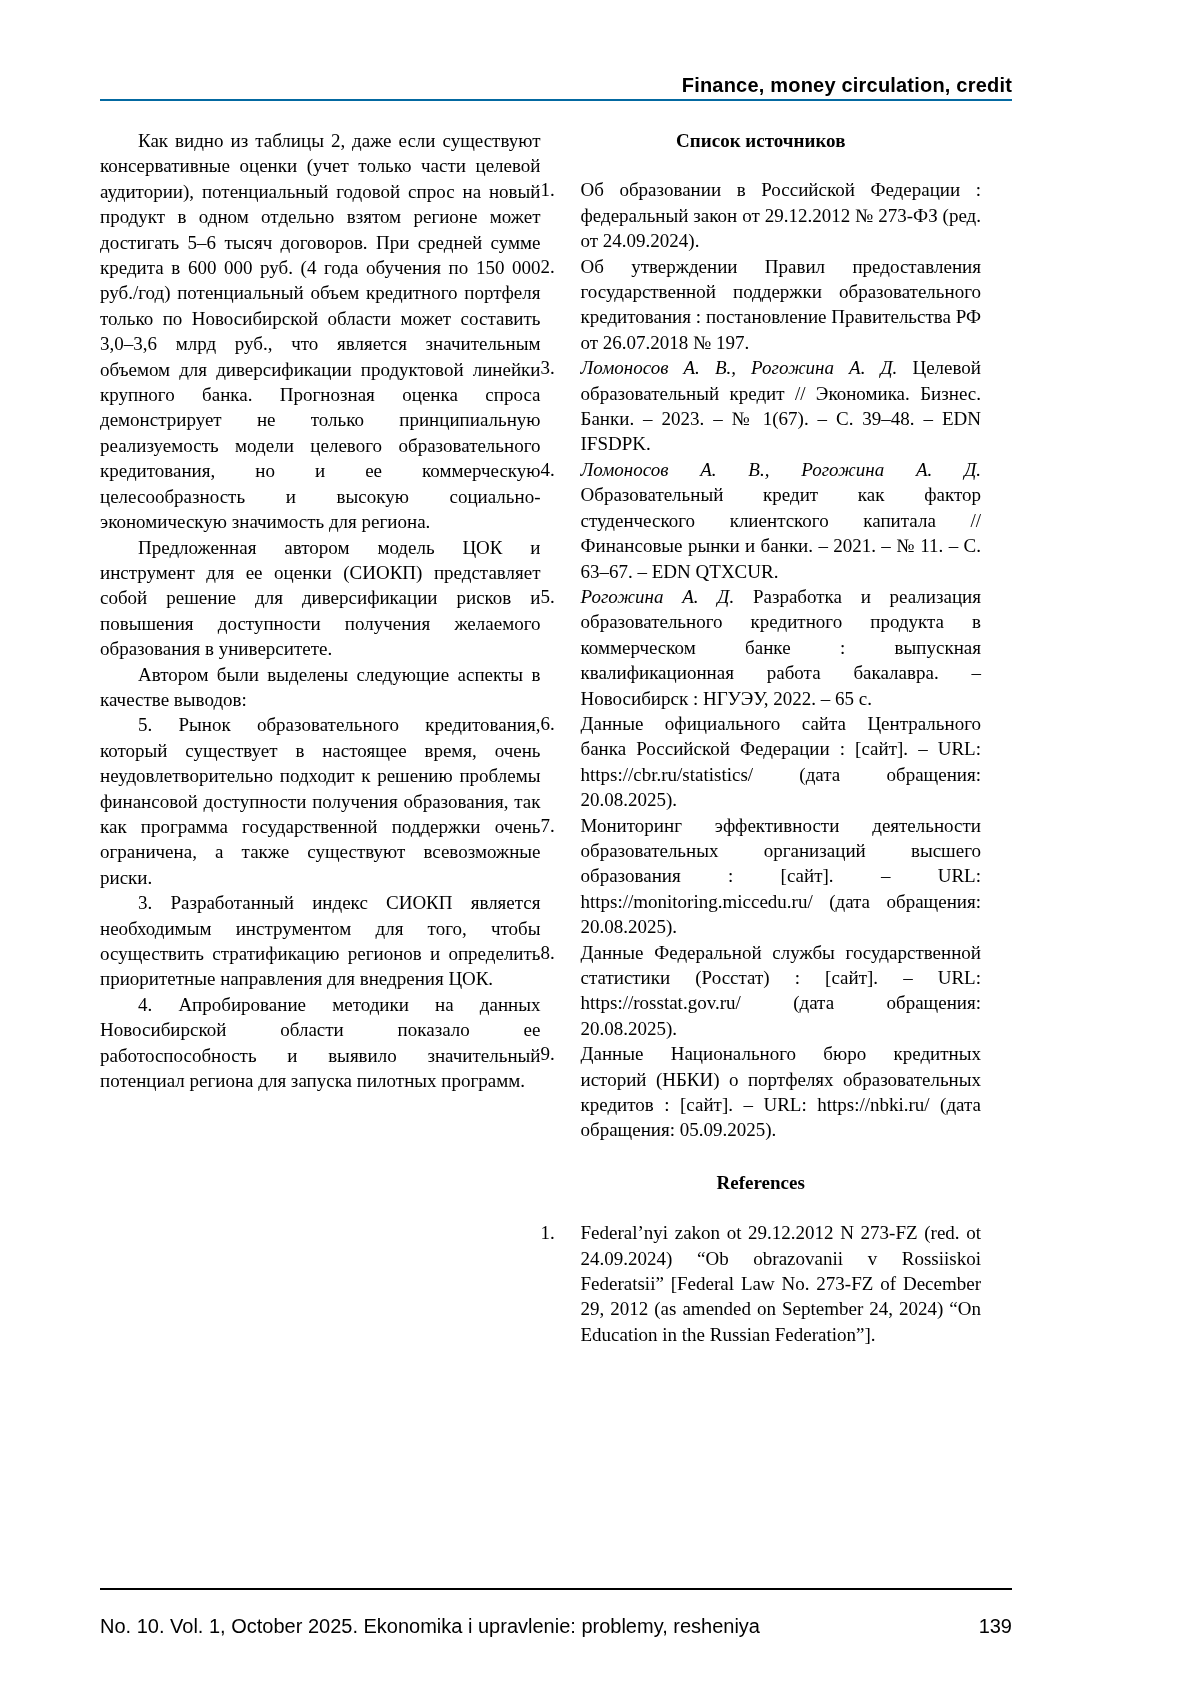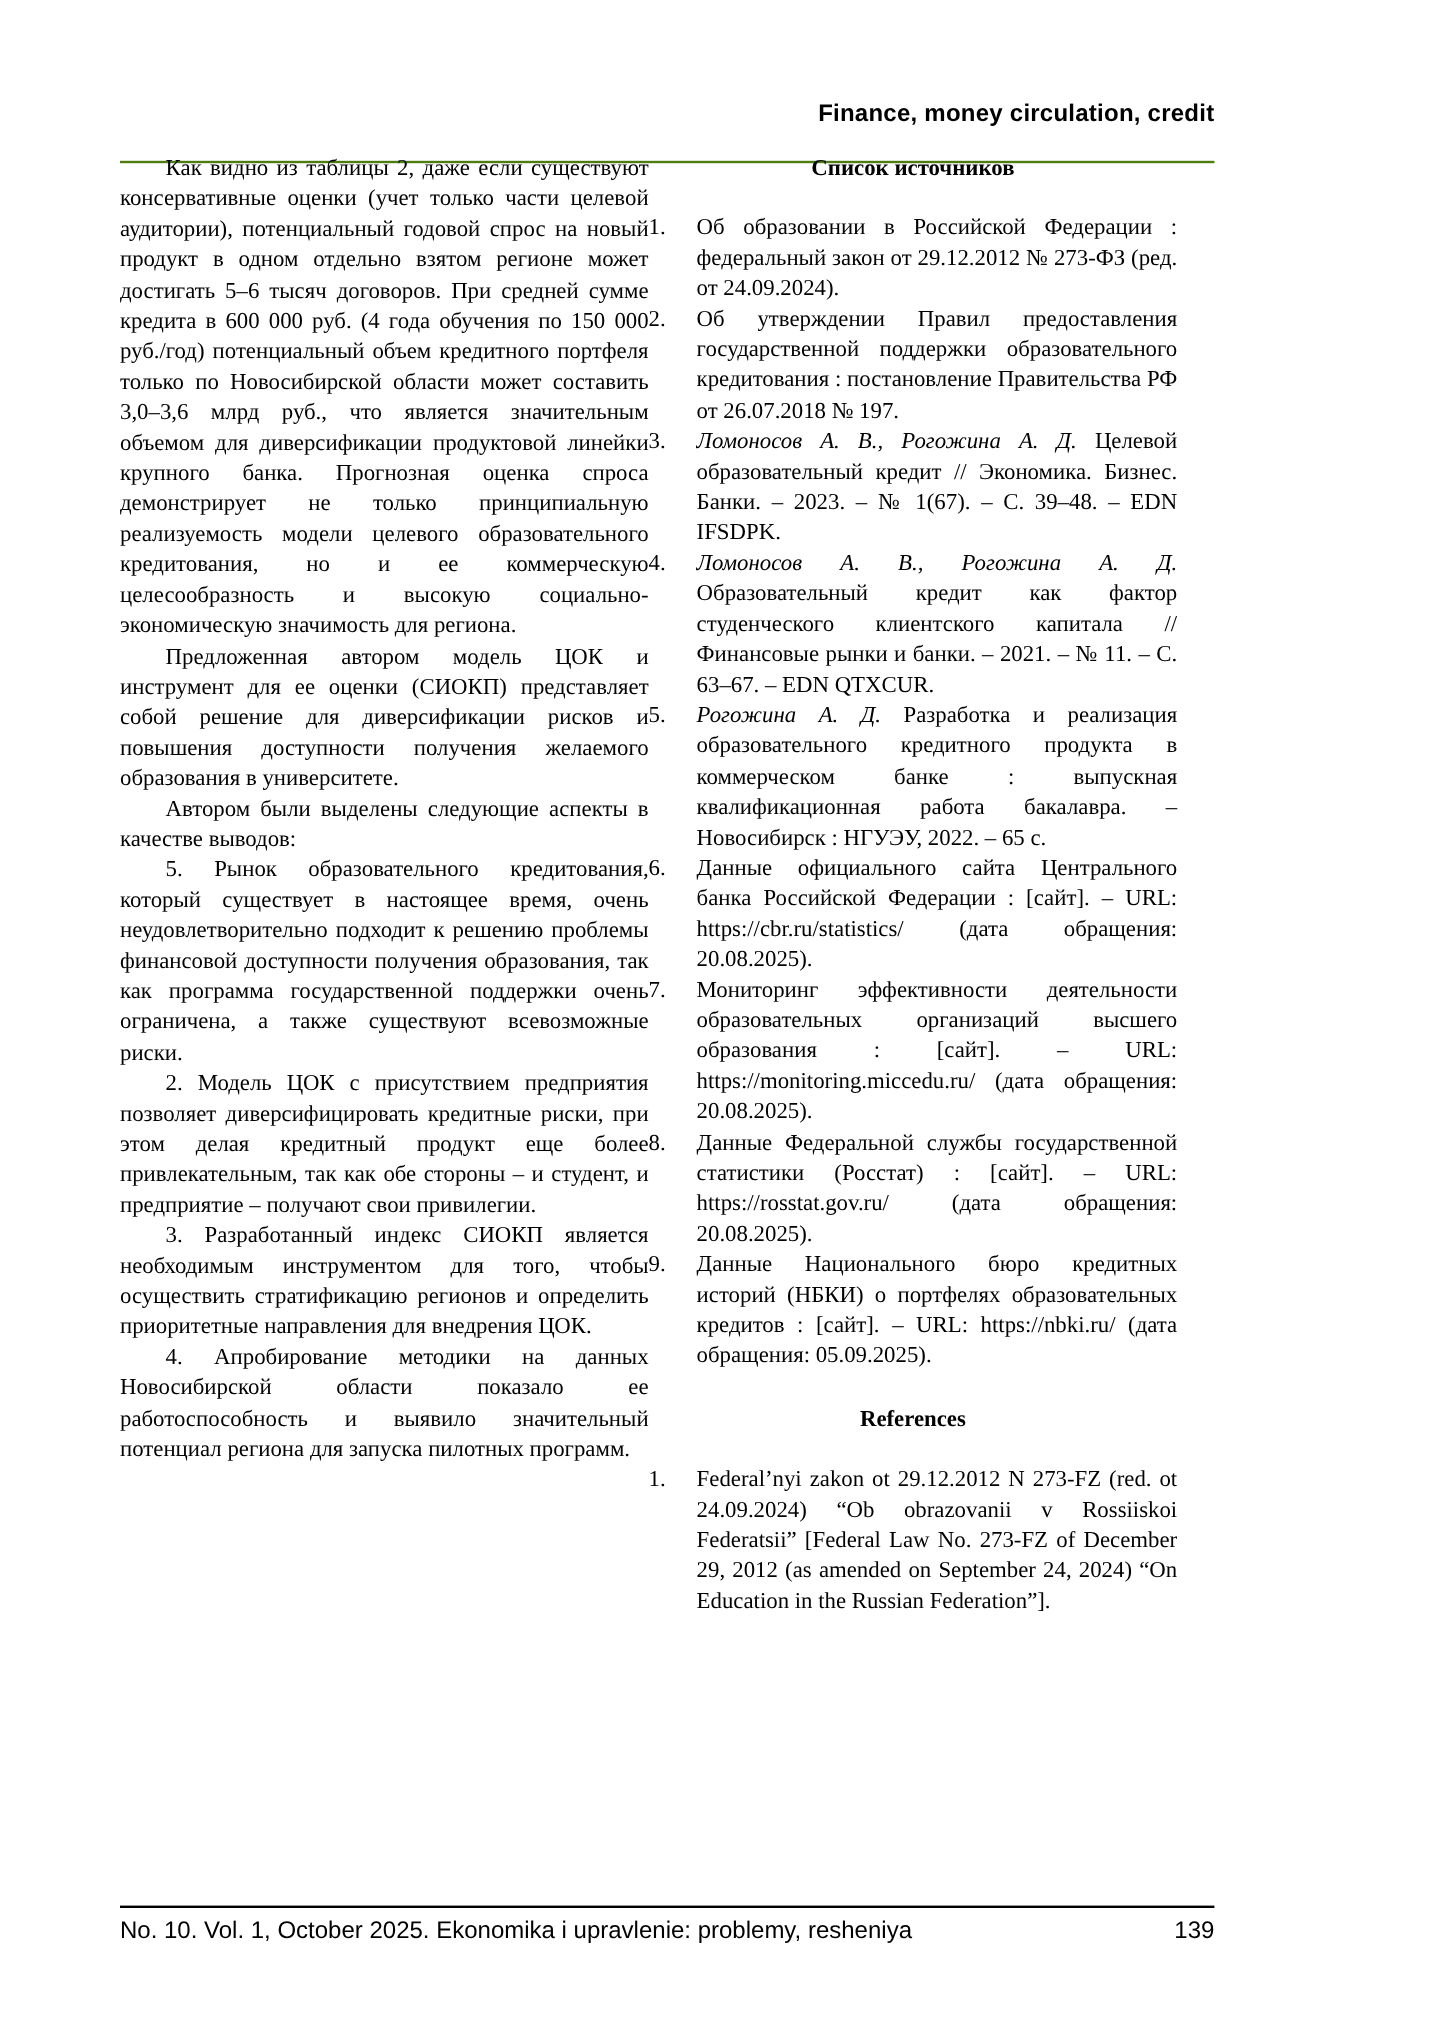--- a/index.html
+++ b/index.html
@@ -5,22 +5,22 @@
   * { margin: 0; padding: 0; box-sizing: border-box; }
   html, body { background: #ffffff; }
   body {
     width: 1200px; height: 1698px; position: relative;
     font-family: "Liberation Serif", serif; color: #000;
     -webkit-font-smoothing: antialiased;
   }
   .page { position: absolute; inset: 0; background: #fff; overflow: hidden; }
 
   .header {
-    position: absolute; top: 84px; left: 100px; width: 912px;
-    border-bottom: 2px solid #4d7c0f; padding-bottom: 27px;
+    position: absolute; top: 74px; left: 100px; width: 912px;
+    border-bottom: 2px solid #0369a1; padding-bottom: 2px;
   }
   .header-title {
     font-family: "Liberation Sans", sans-serif; font-weight: bold;
     font-size: 20px; text-align: right; letter-spacing: 0.2px; color: #000;
   }
 
   .content {
     position: absolute; top: 128px; left: 100px; width: 912px; height: 1442px;
     display: flex; overflow: hidden;
   }
@@ -36,42 +36,41 @@
 
   .hang {
     padding-left: 40px; text-indent: -40px;
     text-align: justify; overflow-wrap: break-word;
   }
   .hang .num { display: inline-block; width: 40px; text-indent: 0; }
   .authors { font-style: italic; }
 
   .footer {
     position: absolute; top: 1588px; left: 100px; width: 912px;
-    border-top: 2px solid #000; padding-top: 8px;
+    border-top: 2px solid #000; padding-top: 25px;
     display: flex; justify-content: space-between; align-items: baseline;
     font-family: "Liberation Sans", sans-serif; font-size: 20px; color: #000;
   }
 </style>
 </head>
 <body>
 
 <div class="page">
 
   <div class="header">
     <div class="header-title">Finance, money circulation, credit</div>
   </div>
 
   <div class="content">
 
     <div class="col" lang="ru">
       <p class="para"><span class="lead"></span><span>Как видно из таблицы 2, даже если существуют консервативные оценки (учет только части целевой аудитории), потенциальный годовой спрос на новый продукт в одном отдельно взятом регионе может достигать 5–6 тысяч договоров. При средней сумме кредита в 600 000 руб. (4 года обучения по 150 000 руб./год) потенциальный объем кредитного портфеля только по Новосибирской области может составить 3,0–3,6 млрд руб., что является значительным объемом для диверсификации продуктовой линейки крупного банка. Прогнозная оценка спроса демонстрирует не только принципиальную реализуемость модели целевого образовательного кредитования, но и ее коммерческую целесообразность и высокую социально-экономическую значимость для региона.</span></p>
       <p class="para"><span class="lead"></span><span>Предложенная автором модель ЦОК и инструмент для ее оценки (СИОКП) представляет собой решение для диверсификации рисков и повышения доступности получения желаемого образования в университете.</span></p>
       <p class="para"><span class="lead"></span><span>Автором были выделены следующие аспекты в качестве выводов:</span></p>
       <p class="para"><span>5. Рынок образовательного кредитования, который существует в настоящее время, очень неудовлетворительно подходит к решению проблемы финансовой доступности получения образования, так как программа государственной поддержки очень ограничена, а также существуют всевозможные риски.</span></p>
-      <p class="para"><span>2. Модель ЦОК с присутствием предприятия позволяет диверсифицировать кредитные риски, при этом делая кредитный продукт еще более привлекательным, так как обе стороны – и студент, и предприятие – получают свои привилегии.</span></p>
       <p class="para"><span>3. Разработанный индекс СИОКП является необходимым инструментом для того, чтобы осуществить стратификацию регионов и определить приоритетные направления для внедрения ЦОК.</span></p>
       <p class="para"><span>4. Апробирование методики на данных Новосибирской области показало ее работоспособность и выявило значительный потенциал региона для запуска пилотных программ.</span></p>
     </div>
 
     <div class="col">
       <div class="col-heading" lang="ru">Список источников</div>
 
       <div class="hang" lang="ru"><span class="num">1.</span><span class="authors"></span><span>Об образовании в Российской Федерации : федеральный закон от 29.12.2012 № 273-ФЗ (ред. от 24.09.2024).</span></div>
       <div class="hang" lang="ru"><span class="num">2.</span><span class="authors"></span><span>Об утверждении Правил предоставления государственной поддержки образовательного кредитования : постановление Правительства РФ от 26.07.2018 № 197.</span></div>
       <div class="hang" lang="ru"><span class="num">3.</span><span class="authors">Ломоносов А. В., Рогожина А. Д.</span><span> Целевой образовательный кредит // Экономика. Бизнес. Банки. – 2023. – № 1(67). – С. 39–48. – EDN IFSDPK.</span></div>

